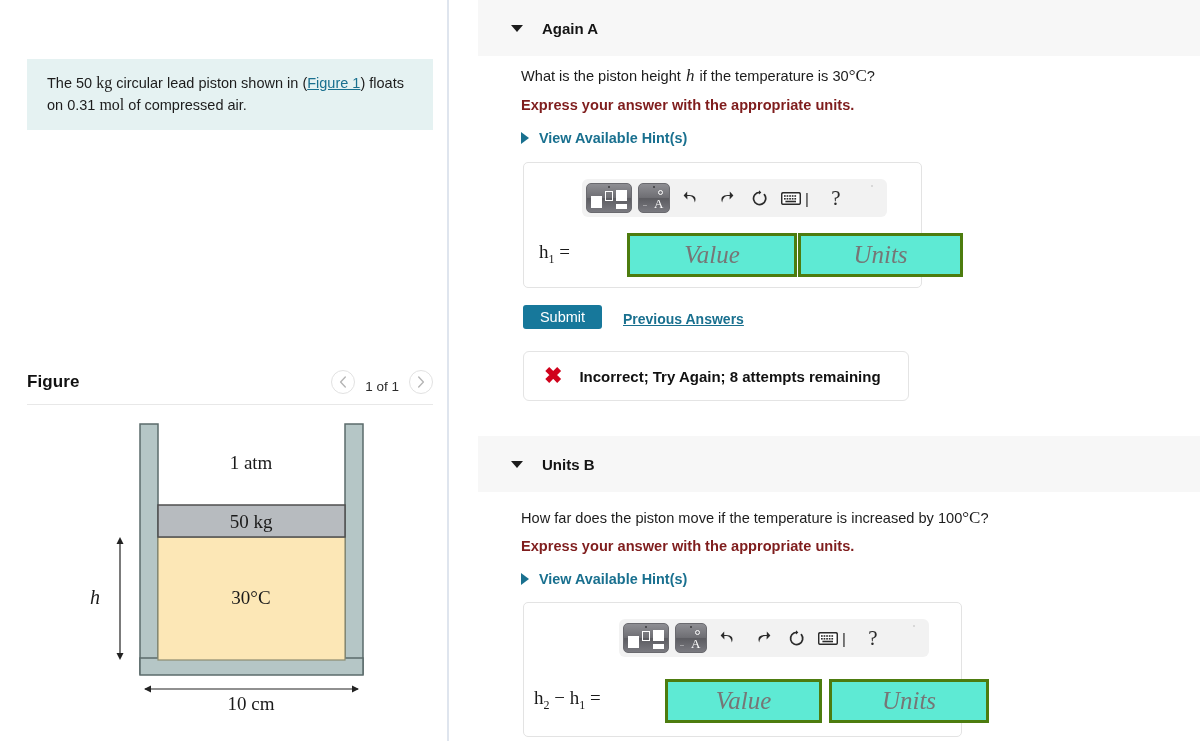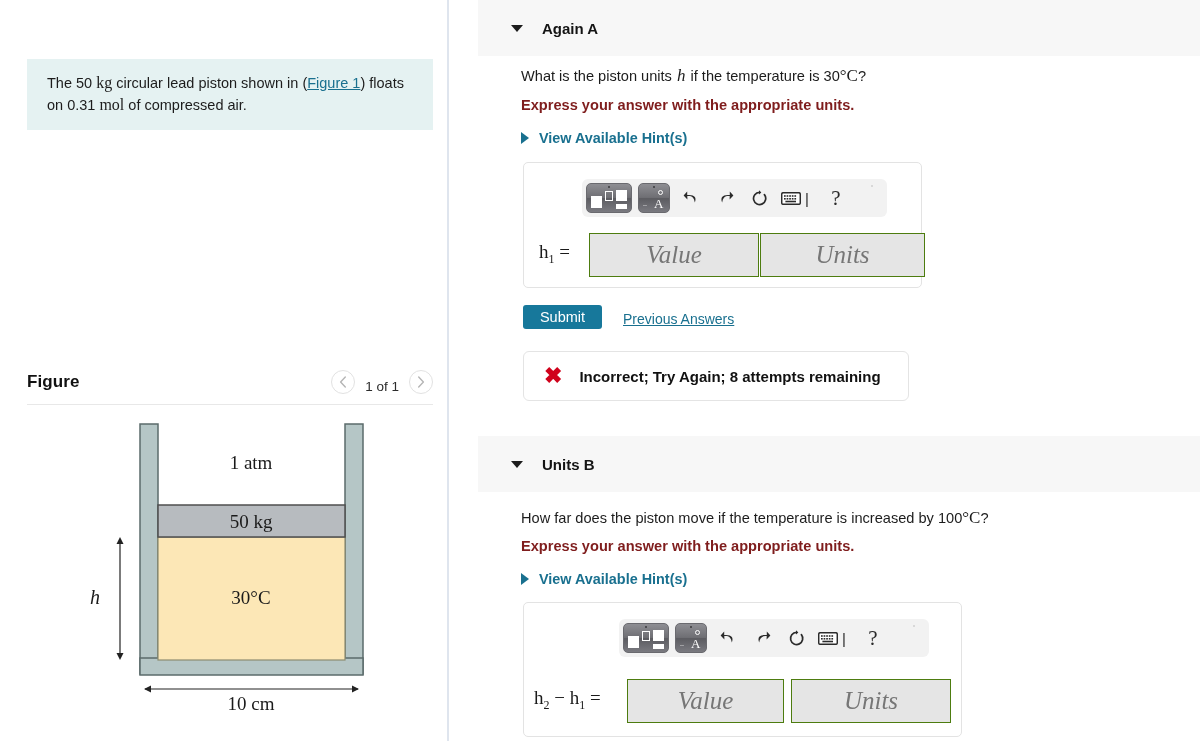--- a/index.html
+++ b/index.html
@@ -172,40 +172,41 @@
   }
 
   .eq-label {
     position: absolute;
     font-family: "Liberation Serif", serif;
     font-size: 19px; color: #1a1a1a;
   }
   .eq-label sub { font-size: 12px; }
   .field {
     position: absolute;
-    border: 1px solid #4d7c0f;
-    background: #e5e5e5;
+    border: 3px solid #4d7c0f;
+    background: #5eead4;
     display: flex; align-items: center; justify-content: center;
     cursor: text;
+    margin-left: 38px;
   }
   .field span {
     font-family: "Liberation Serif", serif;
     font-style: italic; font-size: 25px; color: #767676;
   }
 
   .submit-btn {
     position: absolute;
     background: #17789b; color: #fff;
     border: none; border-radius: 3px;
     font-size: 14.5px; font-family: "Liberation Sans", sans-serif;
     cursor: pointer;
   }
   .prev-answers {
     position: absolute;
-    color: #19708f; font-size: 14px; font-weight: normal;
+    color: #19708f; font-size: 14px; font-weight: bold;
     text-decoration: underline; cursor: pointer;
   }
   .feedback {
     position: absolute;
     border: 1px solid #e4e4e4; border-radius: 6px;
     background: #fff;
     display: flex; align-items: center;
   }
   .xmark {
     color: #d0021b; font-size: 22px; font-weight: bold;
@@ -278,21 +279,21 @@
 
   <div class="vdivider"></div>
 
   <div class="right-pane">
 
     <div class="part-header" style="top:0;">
       <div class="part-caret"></div>
       <div class="part-label">Again A</div>
     </div>
 
-    <div class="q-text" style="left:72px; top:66px; width:640px;"><span>What is the piston units </span><span class="mathserif">h</span><span> if the temperature is 30</span><span class="upserif">°C</span><span>?</span></div>
+    <div class="q-text" style="left:72px; top:66px; width:640px;"><span>What is the piston height </span><span class="mathserif">h</span><span> if the temperature is 30</span><span class="upserif">°C</span><span>?</span></div>
 
     <div class="q-bold" style="left:72px; top:97px;">Express your answer with the appropriate units.</div>
 
     <div class="hint-link" style="left:72px; top:130px;">
       <div class="hint-caret"></div>
       <span>View Available Hint(s)</span>
     </div>
 
     <div class="answer-box" style="left:74px; top:162px; width:399px; height:126px;">
       <div class="tool-strip" style="left:58px; top:16px; width:305px; height:38px;">

